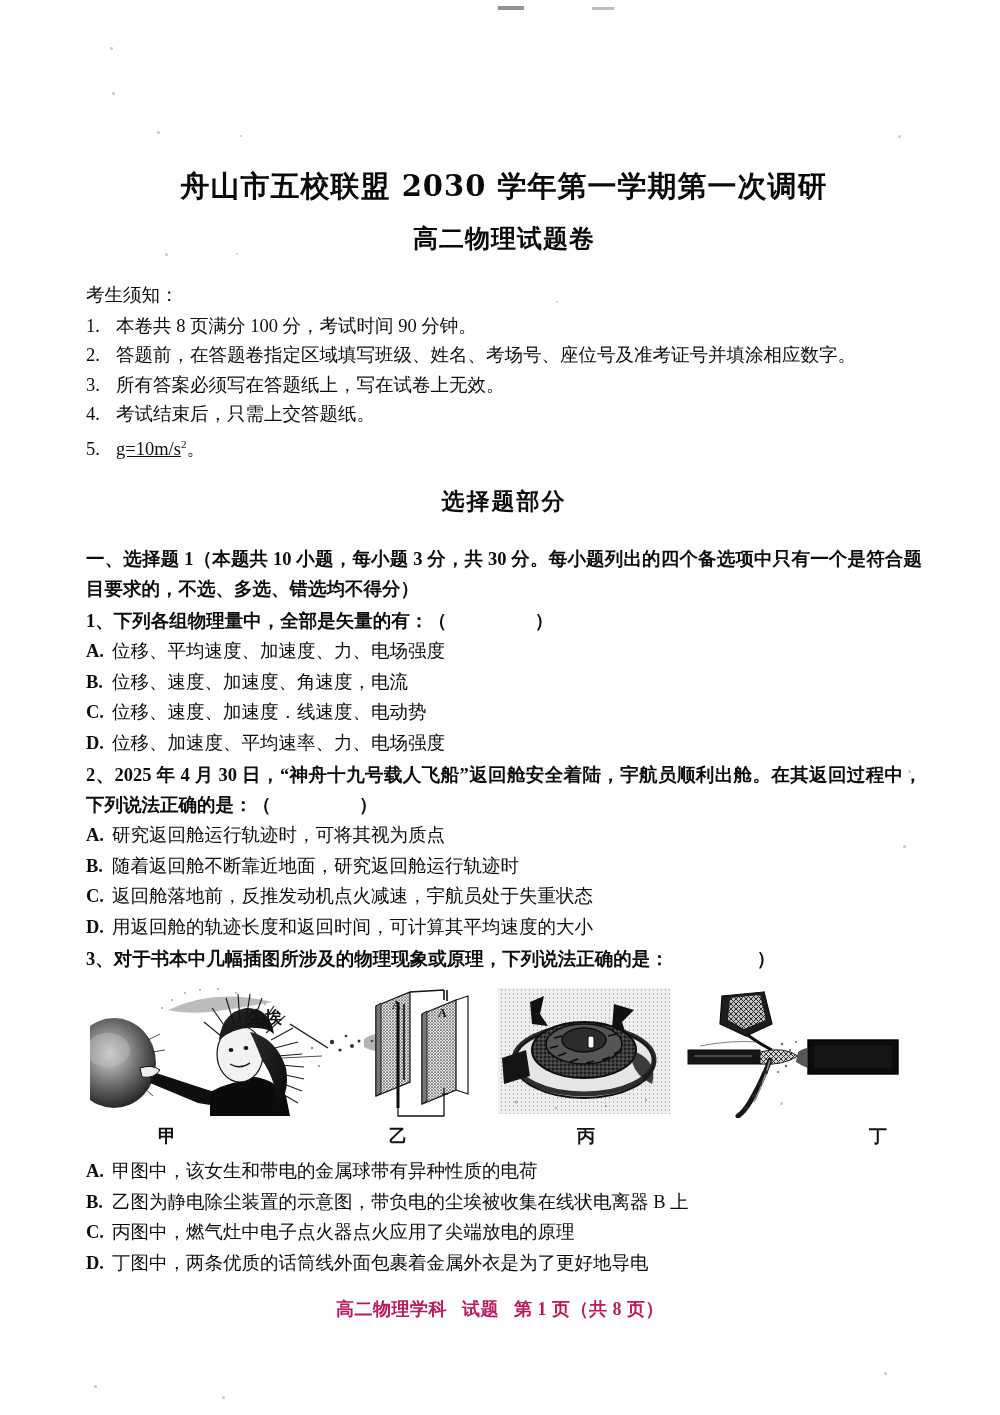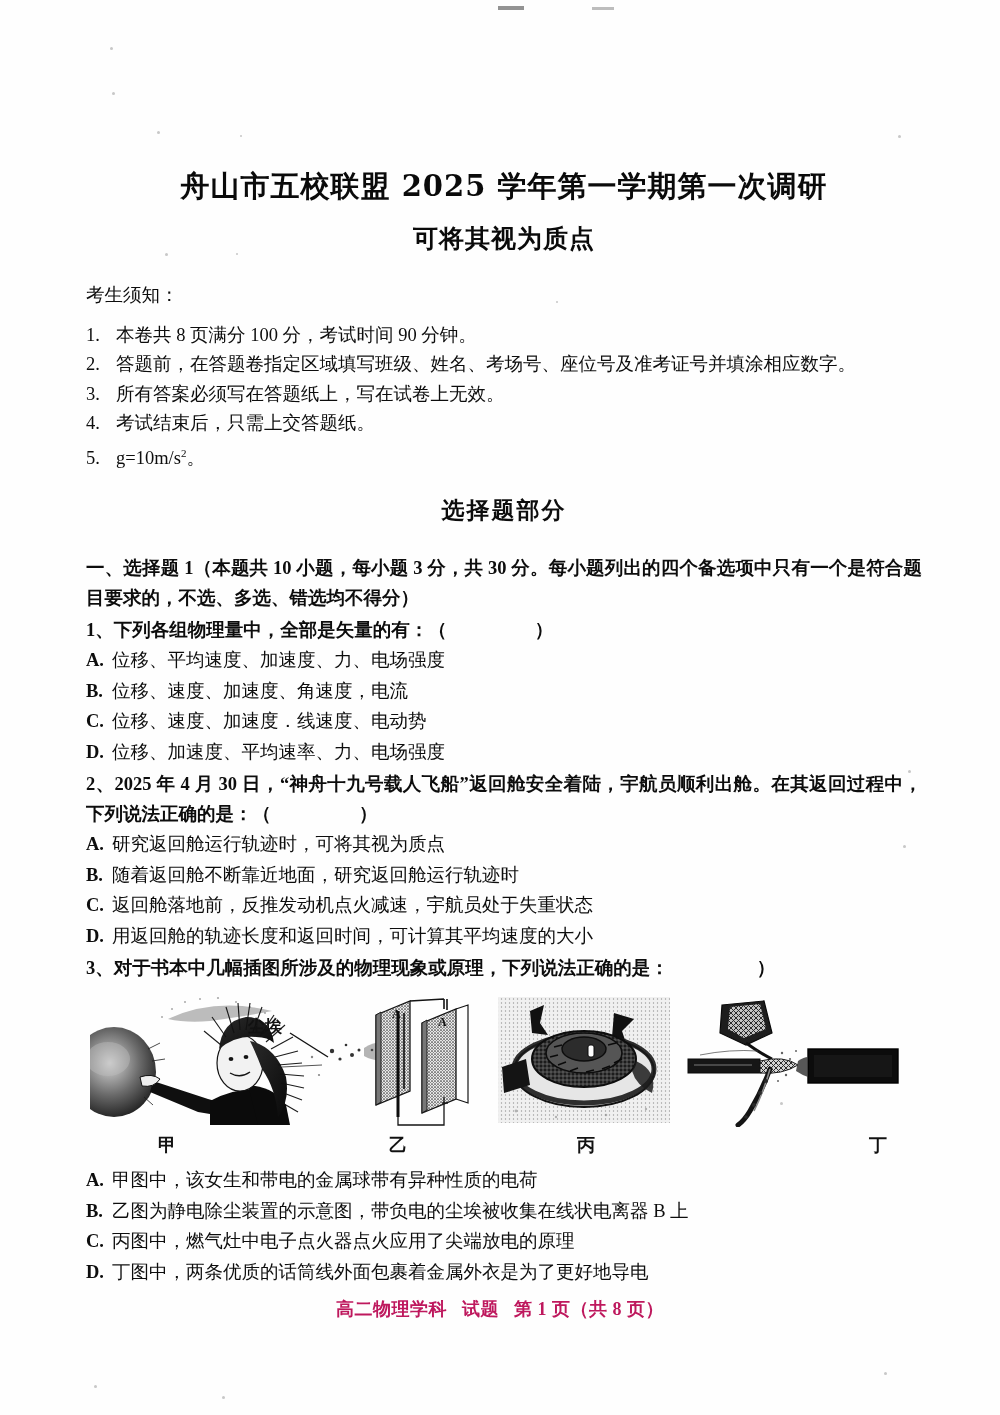--- a/index.html
+++ b/index.html
@@ -62,35 +62,36 @@
     color: #0a0a0a;
   }
 
   .notice-block {
     margin-top: 26px;
     font-size: 18.5px;
     line-height: 29.5px;
   }
   .notice-title {
     font-weight: normal;
-    margin-bottom: 10px;
+    margin-bottom: 1px;
   }
   .notice-item {
     display: flex;
     align-items: baseline;
     white-space: nowrap;
   }
   .notice-num {
     display: inline-block;
     width: 30px;
     flex: 0 0 30px;
   }
   .notice-text { flex: 1 1 auto; }
   .gval {
     font-family: "Liberation Serif", serif;
+    text-decoration: underline;
   }
   sup.sq { font-size: 11px; vertical-align: super; }
 
   h3.section-title {
     font-family: "DejaVu Serif", "Liberation Serif", serif;
     font-weight: bold;
     font-size: 23px;
     text-align: center;
     margin: 0;
     padding-top: 22px;
@@ -197,22 +198,22 @@
   <div class="speck" style="left:556px;top:301px;width:2px;height:2px;"></div>
   <div class="speck" style="left:908px;top:770px;width:3px;height:3px;"></div>
   <div class="speck" style="left:903px;top:845px;width:3px;height:3px;"></div>
   <div class="speck" style="left:780px;top:1102px;width:3px;height:3px;"></div>
   <div class="speck" style="left:94px;top:1385px;width:3px;height:3px;"></div>
   <div class="speck" style="left:222px;top:1396px;width:3px;height:3px;"></div>
   <div class="speck" style="left:884px;top:1372px;width:3px;height:3px;"></div>
 
   <div class="content">
 
-    <h1 class="main-title">舟山市五校联盟 2025 学年第一学期第一次调研</h1>
-    <h2 class="sub-title">可将其视为质点</h2>
+    <h1 class="main-title">舟山市五校联盟 2030 学年第一学期第一次调研</h1>
+    <h2 class="sub-title">高二物理试题卷</h2>
 
     <div class="notice-block">
       <div class="notice-title">考生须知：</div>
 
       <div class="notice-item">
         <span class="notice-num">1.</span>
         <span class="notice-text">本卷共 8 页满分 100 分，考试时间 90 分钟。</span>
       </div>
       <div class="notice-item">
         <span class="notice-num">2.</span>

